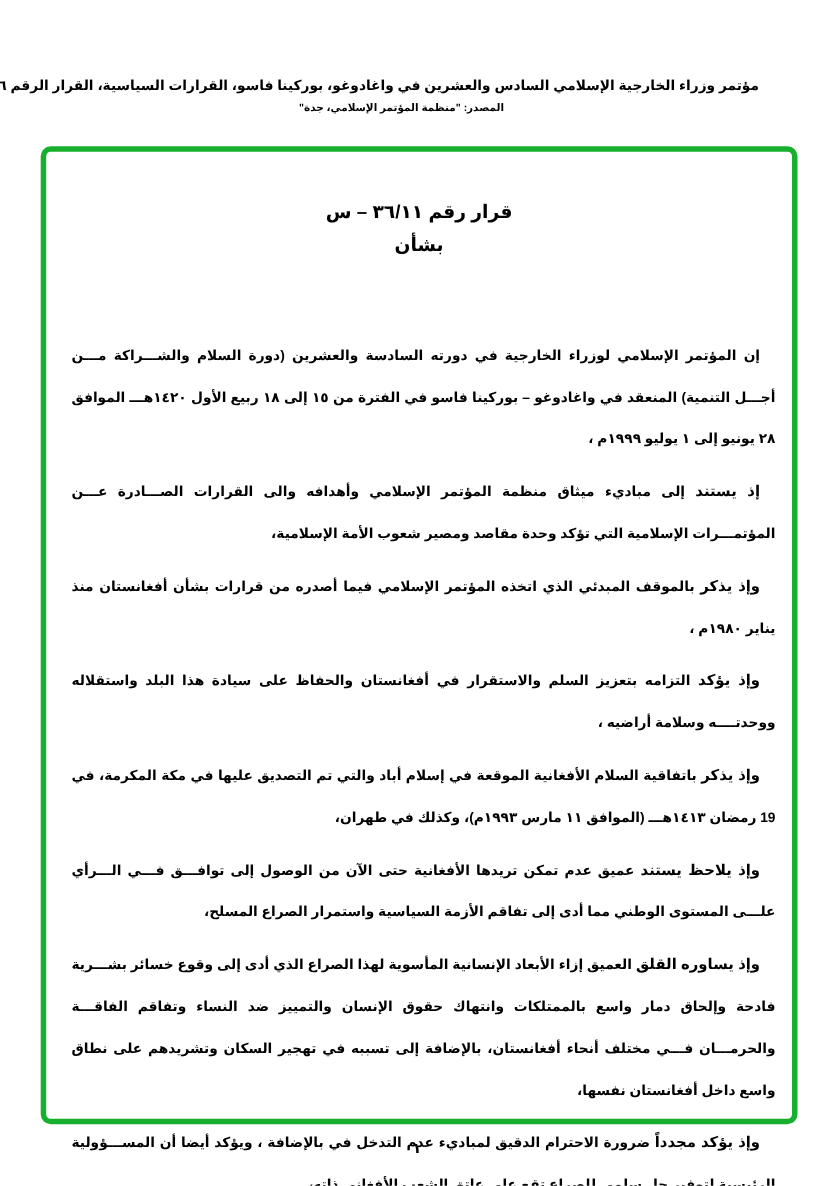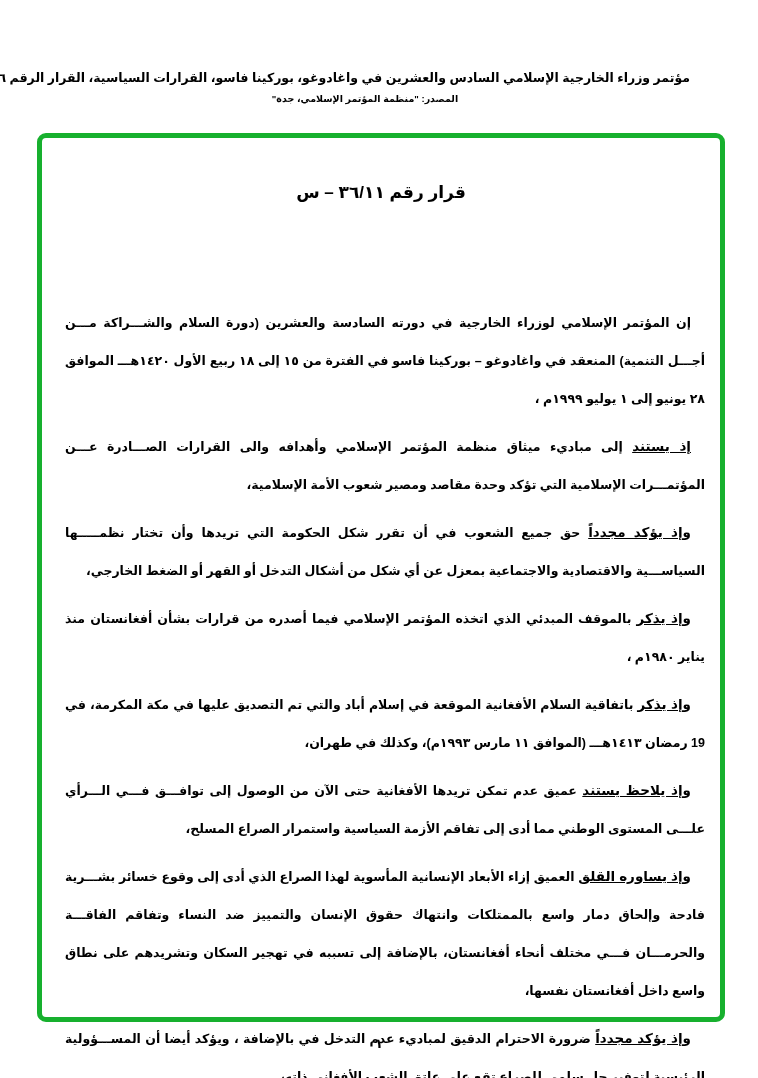--- a/index.html
+++ b/index.html
@@ -21,56 +21,57 @@
     position: absolute; left: 37px; top: 178px; width: 688px;
     direction: rtl; text-align: center; font-weight: bold;
   }
   .title-block div { font-size: 17px; line-height: 30px; }
   .body {
     position: absolute; left: 65px; top: 304px; width: 640px;
     direction: rtl; text-align: justify; font-size: 12.5px; font-weight: bold;
     line-height: 38px;
   }
   .para { margin: 0 0 10px 0; text-indent: 14px; text-align-last: right; }
-  .para .lead { font-size: 13.5px; font-weight: 900; text-decoration: underline; }
+  .para .lead { font-size: 13.5px; font-weight: 900; }
   .page-number {
     position: absolute; left: 0; width: 758px; top: 1036px;
     text-align: center; font-size: 13px; font-weight: bold;
   }
 </style>
 </head>
 <body>
 
 <div class="doc-header">
   <div class="line1">مؤتمر وزراء الخارجية الإسلامي السادس والعشرين في واغادوغو، بوركينا فاسو، القرارات السياسية، القرار الرقم ١١/٢٦-س</div>
   <div class="line2">المصدر: "منظمة المؤتمر الإسلامي، جدة"</div>
 </div>
 
 <div class="frame" style="border-color: rgb(23, 176, 46);"></div>
 
 <div class="title-block">
   <div>قرار رقم ٣٦/١١ – س</div>
+  <div>بشأن</div>
 </div>
 
 <div class="body">
   <p class="para">
     <span class="lead"></span>
     <span>إن المؤتمر الإسلامي لوزراء الخارجية في دورته السادسة والعشرين (دورة السلام والشـــراكة مـــن أجـــل التنمية) المنعقد في واغادوغو – بوركينا فاسو في الفترة من ١٥ إلى ١٨ ربيع الأول ١٤٢٠هـــ الموافق ٢٨ يونيو إلى ١ يوليو ١٩٩٩م ،</span>
   </p>
   <p class="para">
     <span class="lead">إذ يستند</span>
     <span>إلى مباديء ميثاق منظمة المؤتمر الإسلامي وأهدافه والى القرارات الصـــادرة عـــن المؤتمـــرات الإسلامية التي تؤكد وحدة مقاصد ومصير شعوب الأمة الإسلامية،</span>
   </p>
   <p class="para">
-    <span class="lead">وإذ يؤكد مجدداً</span>
-    <span>حق جميع الشعوب في أن تقرر شكل الحكومة التي تريدها وأن تختار نظمـــــها السياســـية والاقتصادية والاجتماعية بمعزل عن أي شكل من أشكال التدخل أو القهر أو الضغط الخارجي،</span>
+    <span class="lead">وإذ يذكر</span>
+    <span>بالموقف المبدئي الذي اتخذه المؤتمر الإسلامي فيما أصدره من قرارات بشأن أفغانستان منذ يناير ١٩٨٠م ،</span>
   </p>
   <p class="para">
-    <span class="lead">وإذ يذكر</span>
-    <span>بالموقف المبدئي الذي اتخذه المؤتمر الإسلامي فيما أصدره من قرارات بشأن أفغانستان منذ يناير ١٩٨٠م ،</span>
+    <span class="lead">وإذ يؤكد</span>
+    <span>التزامه بتعزيز السلم والاستقرار في أفغانستان والحفاظ على سيادة هذا البلد واستقلاله ووحدتــــه وسلامة أراضيه ،</span>
   </p>
   <p class="para">
     <span class="lead">وإذ يذكر</span>
     <span>باتفاقية السلام الأفغانية الموقعة  في إسلام أباد والتي تم التصديق عليها في مكة المكرمة، في 19 رمضان ١٤١٣هـــ  (الموافق ١١ مارس ١٩٩٣م)، وكذلك في طهران،</span>
   </p>
   <p class="para">
     <span class="lead">وإذ يلاحظ يستند</span>
     <span>عميق عدم تمكن تريدها الأفغانية حتى الآن من الوصول إلى توافـــق فـــي الـــرأي علـــى المستوى الوطني مما أدى إلى تفاقم الأزمة السياسية واستمرار الصراع المسلح،</span>
   </p>
   <p class="para">

